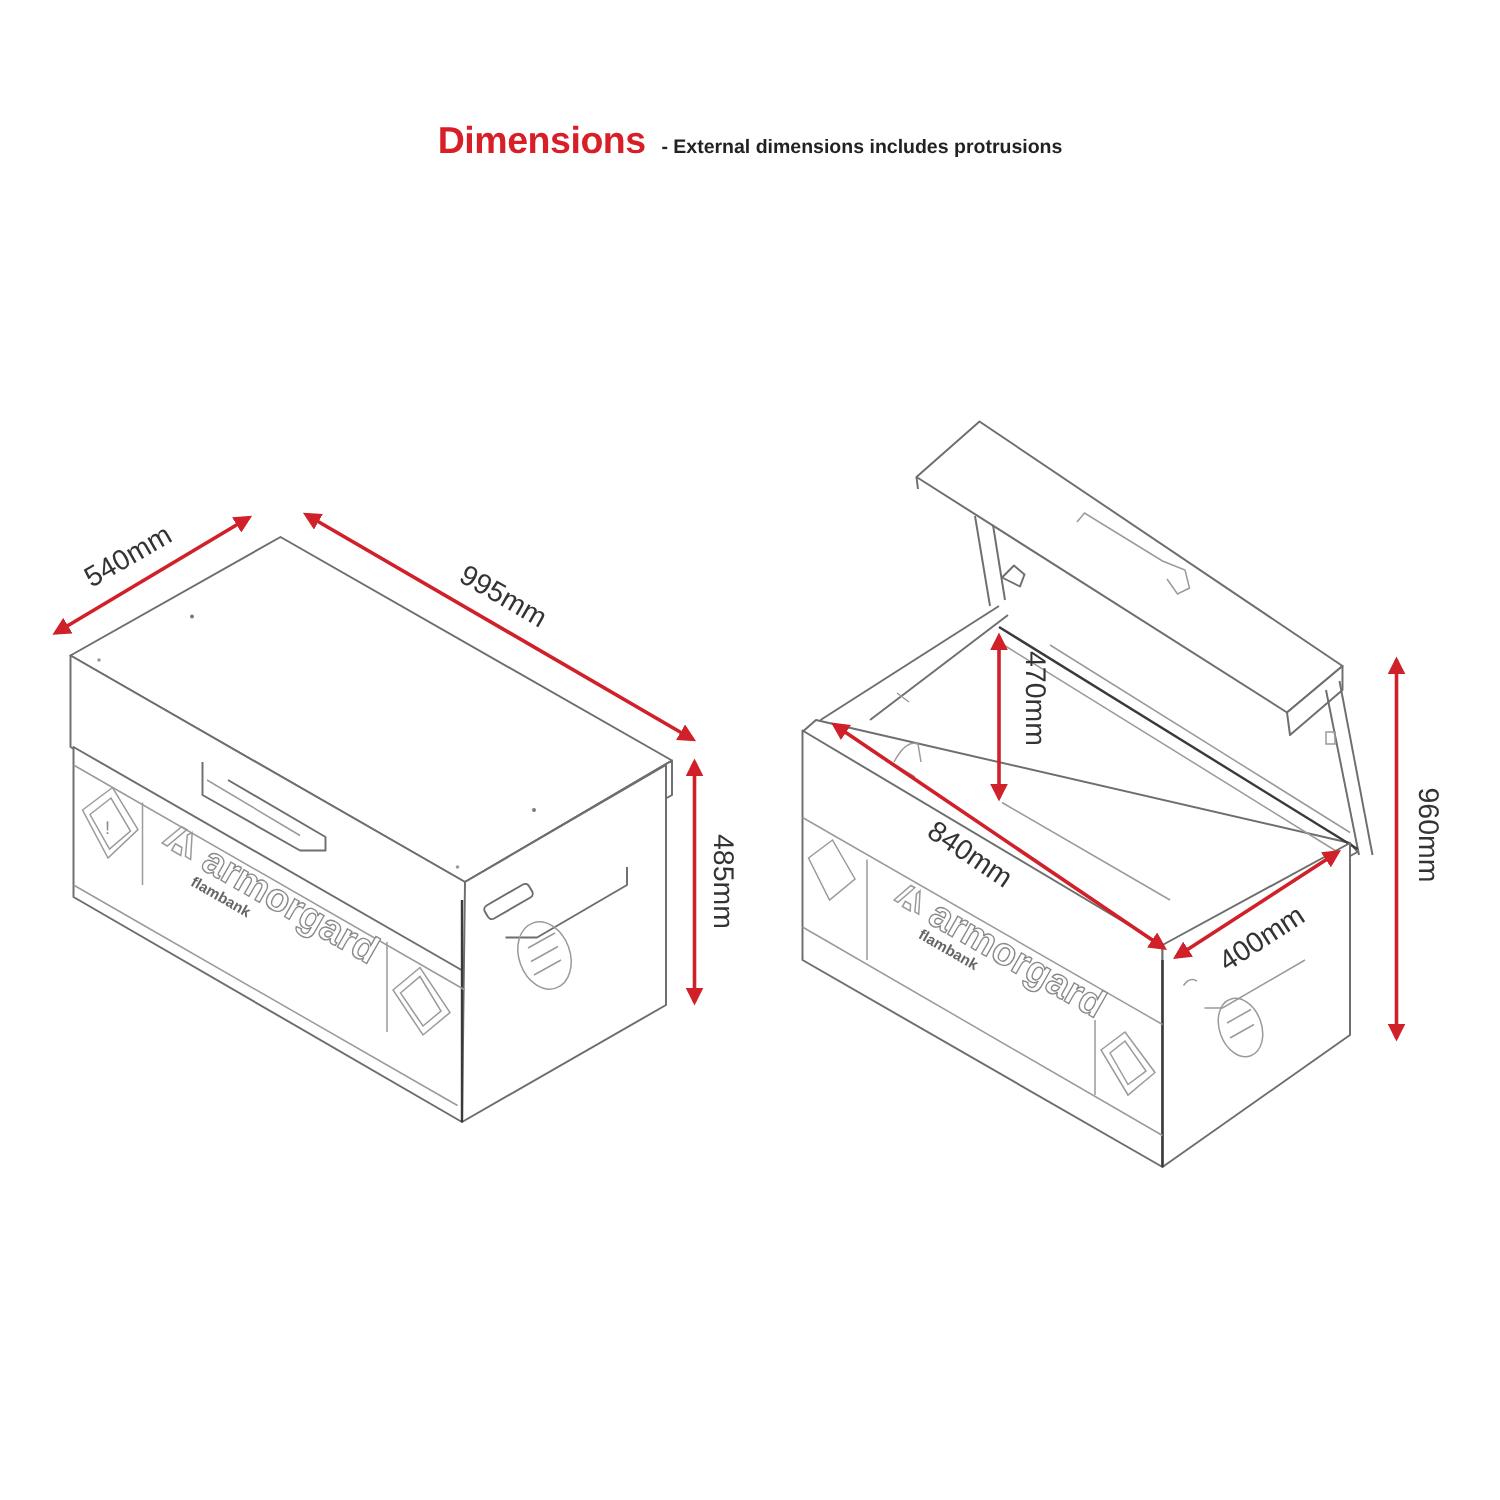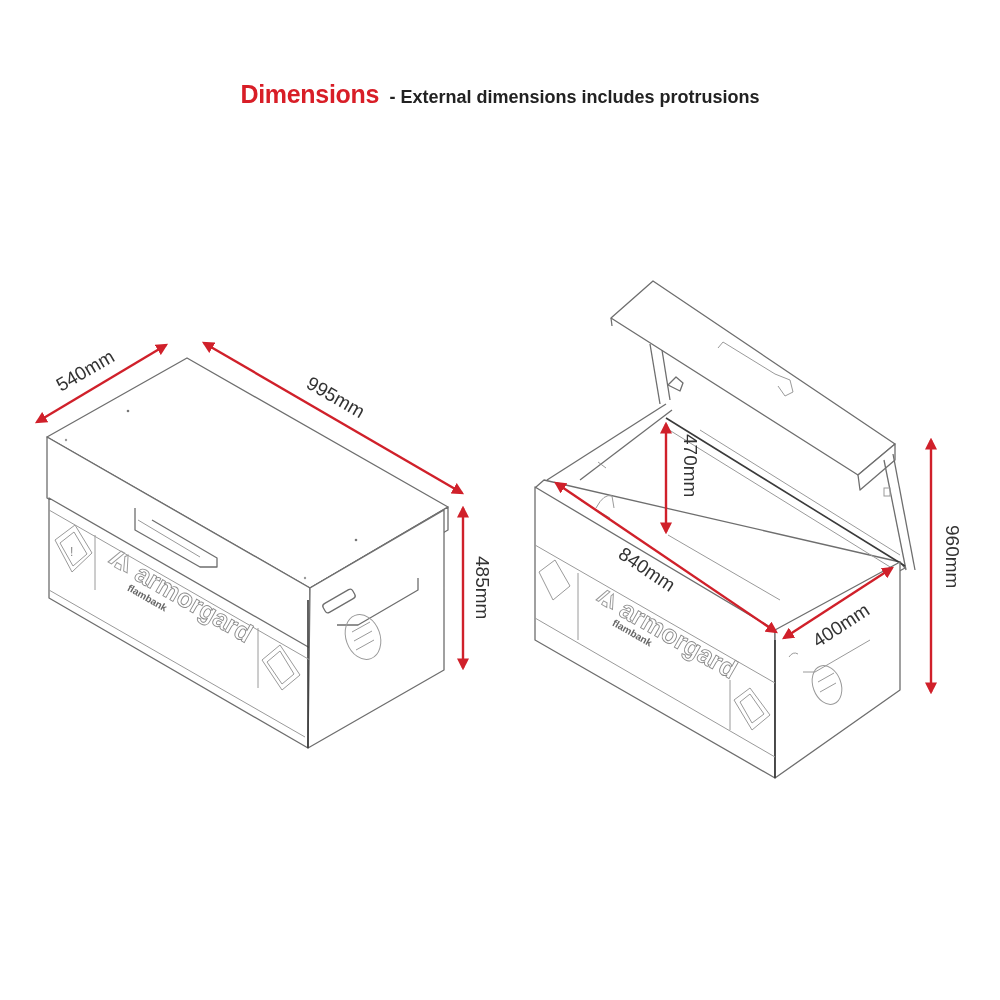--- a/index.html
+++ b/index.html
@@ -1,19 +1,19 @@
 <!DOCTYPE html>
 <html><head>
   <meta charset="utf-8">
   <style>
     html, body { margin: 0; padding: 0; background: #ffffff; }
     body { width: 1000px; height: 1000px; position: relative; overflow: hidden; font-family: "Liberation Sans", sans-serif; }
     .title-row { position: absolute; top: 80px; left: 0; width: 1000px; text-align: center; white-space: nowrap; }
     .title-main { color: #d81e27; font-weight: bold; font-size: 25px; letter-spacing: -0.3px; }
-    .title-sub { color: #222222; font-weight: bold; font-size: 18px; margin-left: 6px; }
+    .title-sub { color: #222222; font-weight: bold; font-size: 13px; margin-left: 6px; }
     svg.drawing { position: absolute; top: 0; left: 0; }
     .ln { stroke: #6e6e6e; stroke-width: 1.3; fill: none; stroke-linejoin: round; }
     .ln2 { stroke: #9a9a9a; stroke-width: 1.0; fill: none; }
     .ln-dark { stroke: #3a3a3a; stroke-width: 1.6; fill: none; }
     .face { fill: #ffffff; }
     .arrow { stroke: #d0202a; stroke-width: 2.4; fill: none; }
     .arrowhead { fill: #d0202a; }
     .dim-label { fill: #333333; font-family: "Liberation Sans", sans-serif; font-size: 19px; }
     .logo-text { fill: #ffffff; stroke: #8a8a8a; stroke-width: 0.9; font-family: "Liberation Sans", sans-serif; font-weight: bold; font-size: 26px; }
     .logo-sub { fill: #666; font-family: "Liberation Sans", sans-serif; font-weight: bold; font-size: 10px; }

